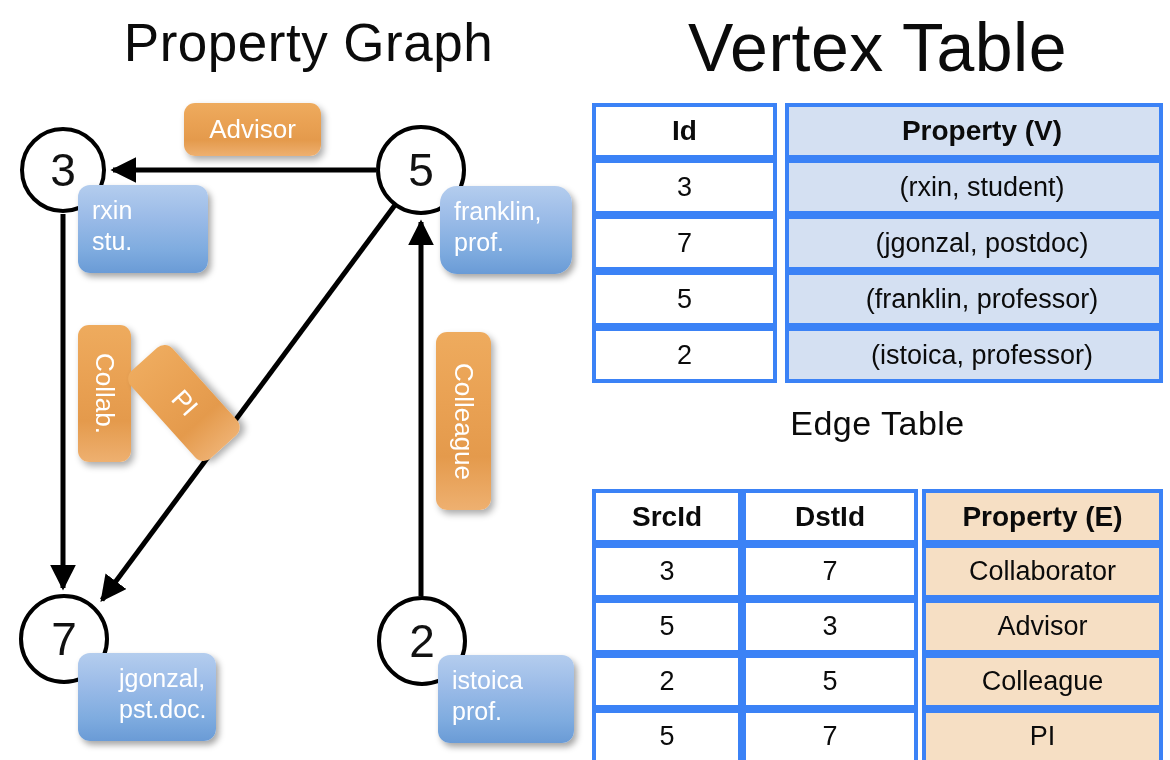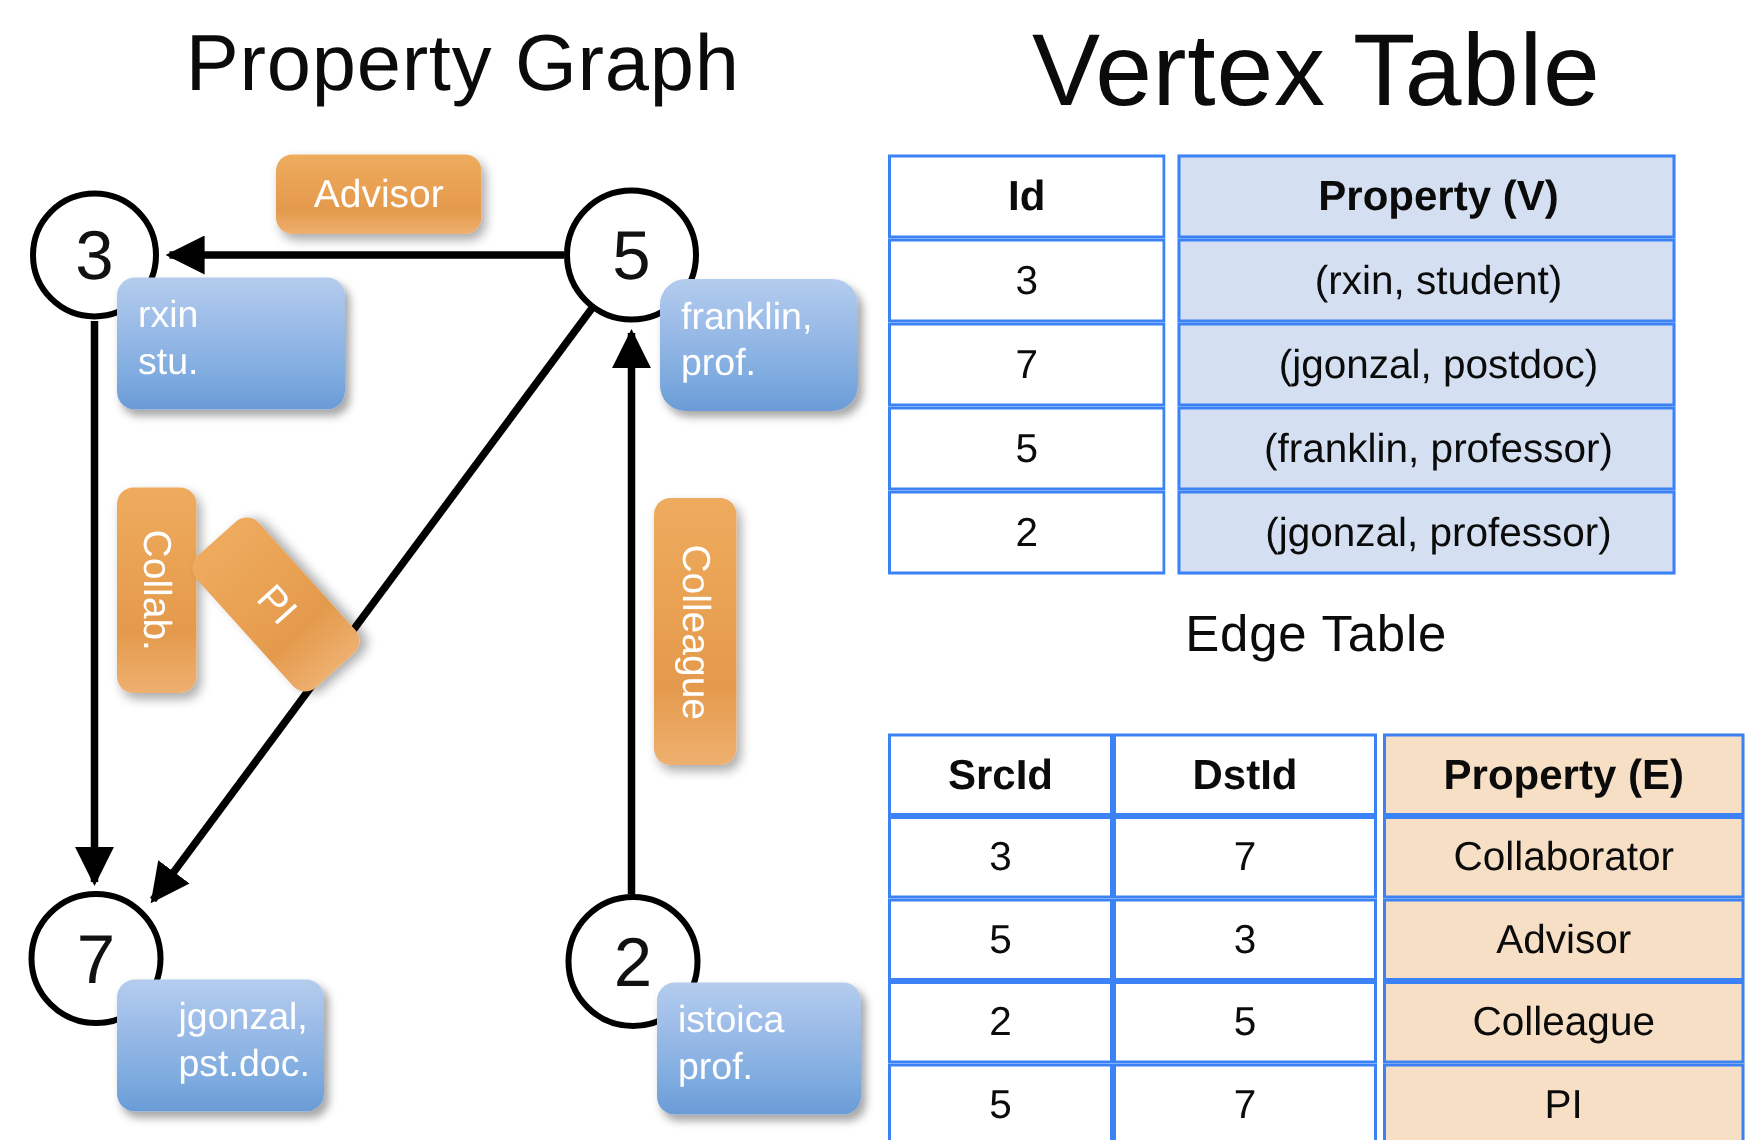--- a/index.html
+++ b/index.html
@@ -117,40 +117,40 @@
   }
 
   
   .data-table {
     position: absolute;
     border-collapse: separate;
     border-spacing: 0;
     font-family: "Liberation Sans", sans-serif;
   }
   .data-table td, .data-table th {
-    border: 2px solid #3b82f6;
+    border: 4px solid #3b82f6;
     font-weight: 300;
     font-size: 27px;
     color: #0b0b0b;
     text-align: center;
     padding: 0;
     box-sizing: border-box;
     background: #ffffff;
   }
   .data-table th {
     font-weight: 700;
     font-size: 28px;
   }
   .cell-blue { background: #d4e0f2 !important; }
   .cell-orange { background: #f6dfc4 !important; }
 
   
   #vertex-table { left: 592px; top: 103px; }
   #vertex-table .col-id     { width: 185px; height: 56px; }
-  #vertex-table .col-prop   { width: 332px; height: 56px; padding-left: 16px; }
+  #vertex-table .col-prop   { width: 378px; height: 56px; padding-left: 16px; }
   #vertex-table .spacer-col { width: 8px; border: none !important; background: #fff !important; }
 
   
   #edge-table { left: 592px; top: 489px; }
   #edge-table .col-src  { width: 150px; height: 55px; }
   #edge-table .col-dst  { width: 176px; height: 55px; }
   #edge-table .col-prop { width: 241px; height: 55px; }
   #edge-table .spacer-col { width: 4px; border: none !important; background: #fff !important; }
 </style>
 </head>
@@ -172,21 +172,21 @@
     <line x1="47" y1="214" x2="47" y2="588" stroke="#000" stroke-width="5" marker-end="url(#arrow)"></line>
 
     <line x1="379" y1="205" x2="86" y2="600" stroke="#000" stroke-width="5" marker-end="url(#arrow)"></line>
 
     <line x1="405" y1="596" x2="405" y2="222" stroke="#000" stroke-width="5" marker-end="url(#arrow)"></line>
   </svg>
 
   <div class="node" style="left:4px; top:127px; width:86px; height:86px;">
     <span>3</span>
   </div>
-  <div class="prop-box" style="left:62px; top:185px; width:152px; height:88px;">
+  <div class="prop-box" style="left:62px; top:185px; width:130px; height:88px;">
     <div>rxin</div>
     <div>stu.</div>
   </div>
 
   <div class="node" style="left:360px; top:125px; width:90px; height:90px;">
     <span>5</span>
   </div>
   <div class="prop-box" style="left:424px; top:186px; width:132px; height:88px;border-radius:17px;">
     <div>franklin,</div>
     <div>prof.</div>
@@ -247,21 +247,21 @@
       <td class="col-prop cell-blue">(jgonzal, postdoc)</td>
     </tr>
     <tr>
       <td class="col-id">5</td>
       <td class="spacer-col"></td>
       <td class="col-prop cell-blue">(franklin, professor)</td>
     </tr>
     <tr>
       <td class="col-id">2</td>
       <td class="spacer-col"></td>
-      <td class="col-prop cell-blue">(jgonzal, professor)</td>
+      <td class="col-prop cell-blue">(istoica, professor)</td>
     </tr>
   </tbody>
 </table>
 
 <div class="title" id="title-edge-table">Edge Table</div>
 
 <table class="data-table" id="edge-table">
   <thead>
     <tr>
       <th class="col-src">SrcId</th>

